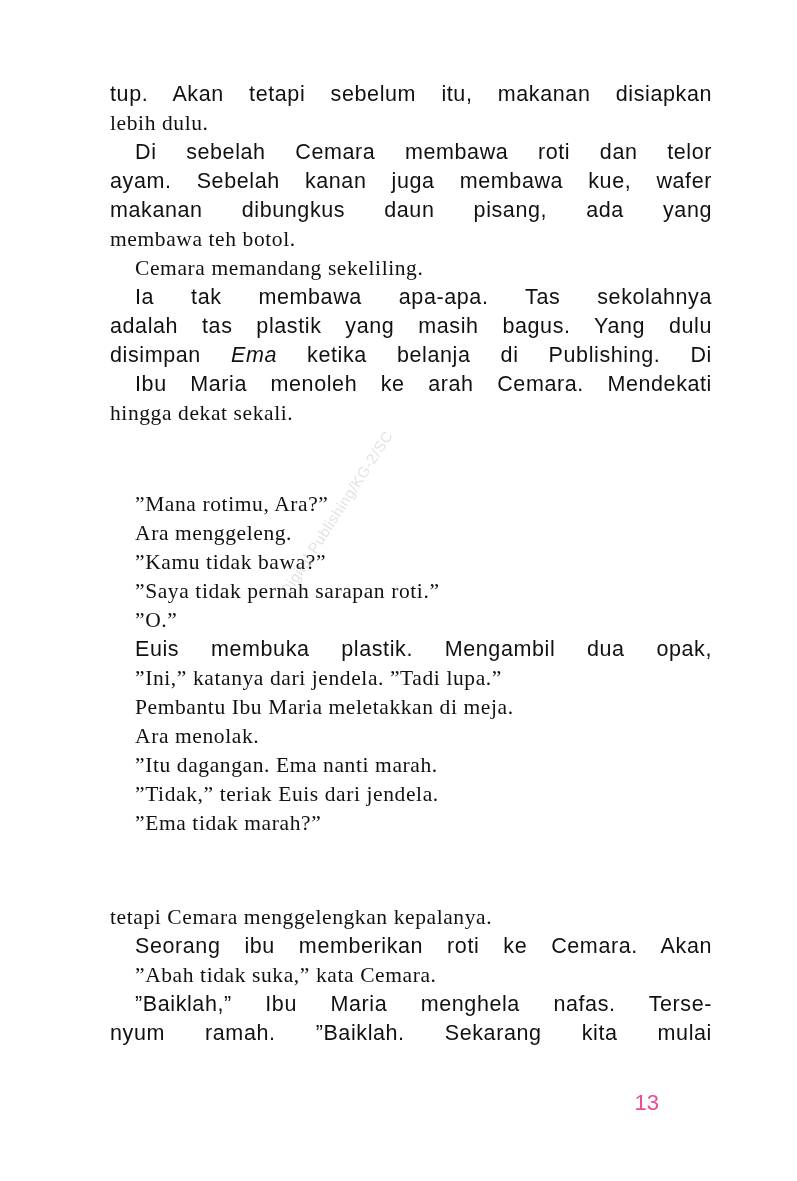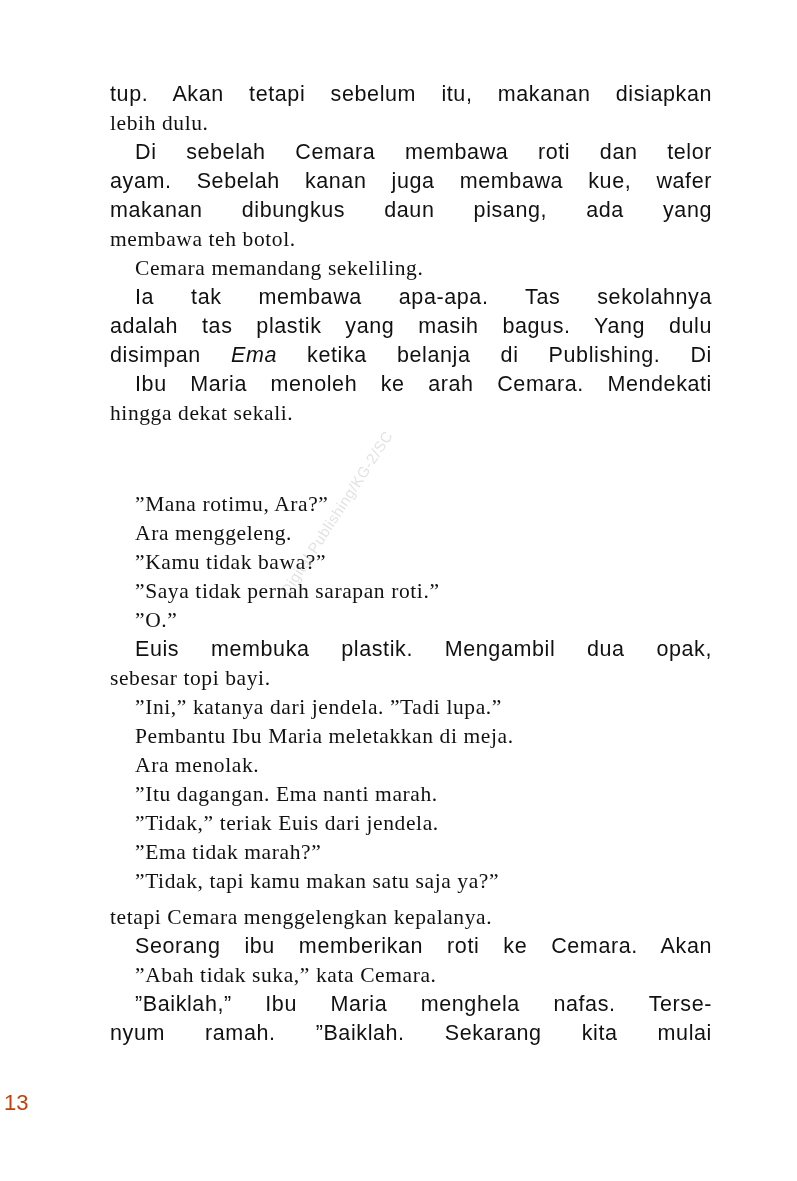--- a/index.html
+++ b/index.html
@@ -21,21 +21,21 @@
   .line.indent { padding-left: 25px; }
   .watermark {
     position: absolute; left: 280px; top: 585px;
     transform: rotate(-57deg); transform-origin: left center;
     font-size: 15px; color: rgba(150,150,150,0.28);
     font-family: "Liberation Sans", sans-serif; white-space: nowrap;
     letter-spacing: 0.5px;
   }
   .page-number {
     position: absolute; top: 1090px; left: 0; width: 655px;
-    text-align: left; font-size: 22px; color: #c2410c;
+    text-align: right; font-size: 22px; color: #ec4899;
     font-family: "Liberation Sans", sans-serif;
   }
 </style>
 </head>
 <body>
 
 <div class="page">
 
   <div class="text-block" style="top:80px;">
     <span class="line">tup. Akan tetapi sebelum itu, makanan disiapkan</span>
@@ -52,28 +52,26 @@
     <span class="line last">hingga dekat sekali.</span>
   </div>
 
   <div class="text-block" style="top:490px;">
     <span class="line indent last">”Mana rotimu, Ara?”</span>
     <span class="line indent last">Ara menggeleng.</span>
     <span class="line indent last">”Kamu tidak bawa?”</span>
     <span class="line indent last">”Saya tidak pernah sarapan roti.”</span>
     <span class="line indent last">”O.”</span>
     <span class="line indent">Euis membuka plastik. Mengambil dua opak,</span>
-    <span class="line last">sebesar topi bayi.</span>
     <span class="line indent last">”Ini,” katanya dari jendela. ”Tadi lupa.”</span>
     <span class="line indent last">Pembantu Ibu Maria meletakkan di meja.</span>
     <span class="line indent last">Ara menolak.</span>
     <span class="line indent last">”Itu dagangan. Ema nanti marah.</span>
     <span class="line indent last">”Tidak,” teriak Euis dari jendela.</span>
     <span class="line indent last">”Ema tidak marah?”</span>
-    <span class="line indent last">”Tidak, tapi kamu makan satu saja ya?”</span>
   </div>
 
   <div class="text-block" style="top:903px;">
     <span class="line last">tetapi Cemara menggelengkan kepalanya.</span>
     <span class="line indent">Seorang ibu memberikan roti ke Cemara. Akan</span>
     <span class="line indent last">”Abah tidak suka,” kata Cemara.</span>
     <span class="line indent">”Baiklah,” Ibu Maria menghela nafas. Terse-</span>
     <span class="line">nyum ramah. ”Baiklah. Sekarang kita mulai</span>
   </div>
 

